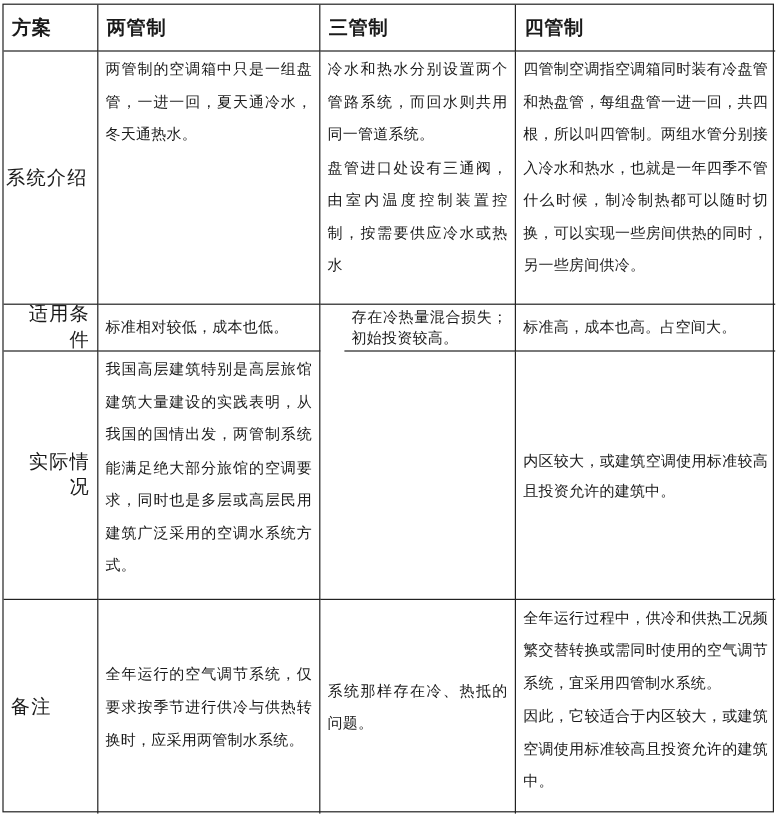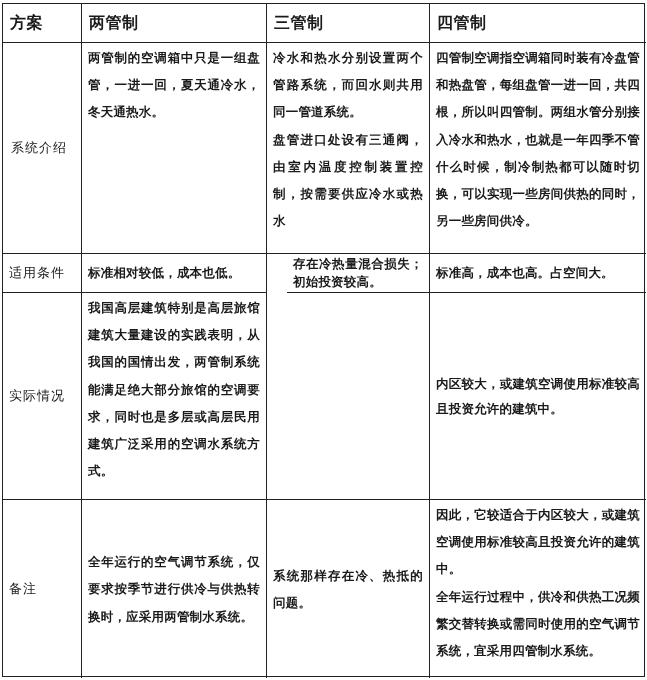--- a/index.html
+++ b/index.html
@@ -40,37 +40,36 @@
     .head {
       font-family: "DejaVu Sans", "Liberation Sans", sans-serif;
       font-weight: bold;
       font-size: 16px;
       display: flex;
       align-items: center;
       padding-left: 7px;
       letter-spacing: 0.5px;
     }
     .rowlabel {
-      font-size: 13px;
+      font-size: 16px;
       display: flex;
       align-items: center;
       padding-left: 6px;
       letter-spacing: 1px;
     }
     .rowlabel.centered {
       justify-content: center;
       padding-left: 0;
     }
     .txt {
       font-size: 12.5px;
       line-height: 27.2px;
       text-align: justify;
       text-justify: inter-character;
       letter-spacing: 0.2px;
-      font-weight: bold;
     }
     .txt p { margin: 0; }
     .txt.top { padding-top: 1px; }
     .txt.tight { line-height: 18px; padding-top: 1px; margin-left: 20px; }
     .txt.center-v {
       display: flex;
       flex-direction: column;
       justify-content: center;
     }
     .txt.single {
@@ -113,17 +112,17 @@
   </div>
 
   <div class="cell rowlabel last-row">备注</div>
   <div class="cell txt center-v last-row">
     <p>全年运行的空气调节系统，仅要求按季节进行供冷与供热转换时，应采用两管制水系统。</p>
   </div>
   <div class="cell txt center-v last-row">
     <p>系统那样存在冷、热抵的问题。</p>
   </div>
   <div class="cell txt top last-col last-row">
+    <p>全年运行过程中，供冷和供热工况频繁交替转换或需同时使用的空气调节系统，宜采用四管制水系统。</p>
     <p>因此，它较适合于内区较大，或建筑空调使用标准较高且投资允许的建筑中。</p>
-    <p>全年运行过程中，供冷和供热工况频繁交替转换或需同时使用的空气调节系统，宜采用四管制水系统。</p>
   </div>
 
 </div>
 
 </body></html>

